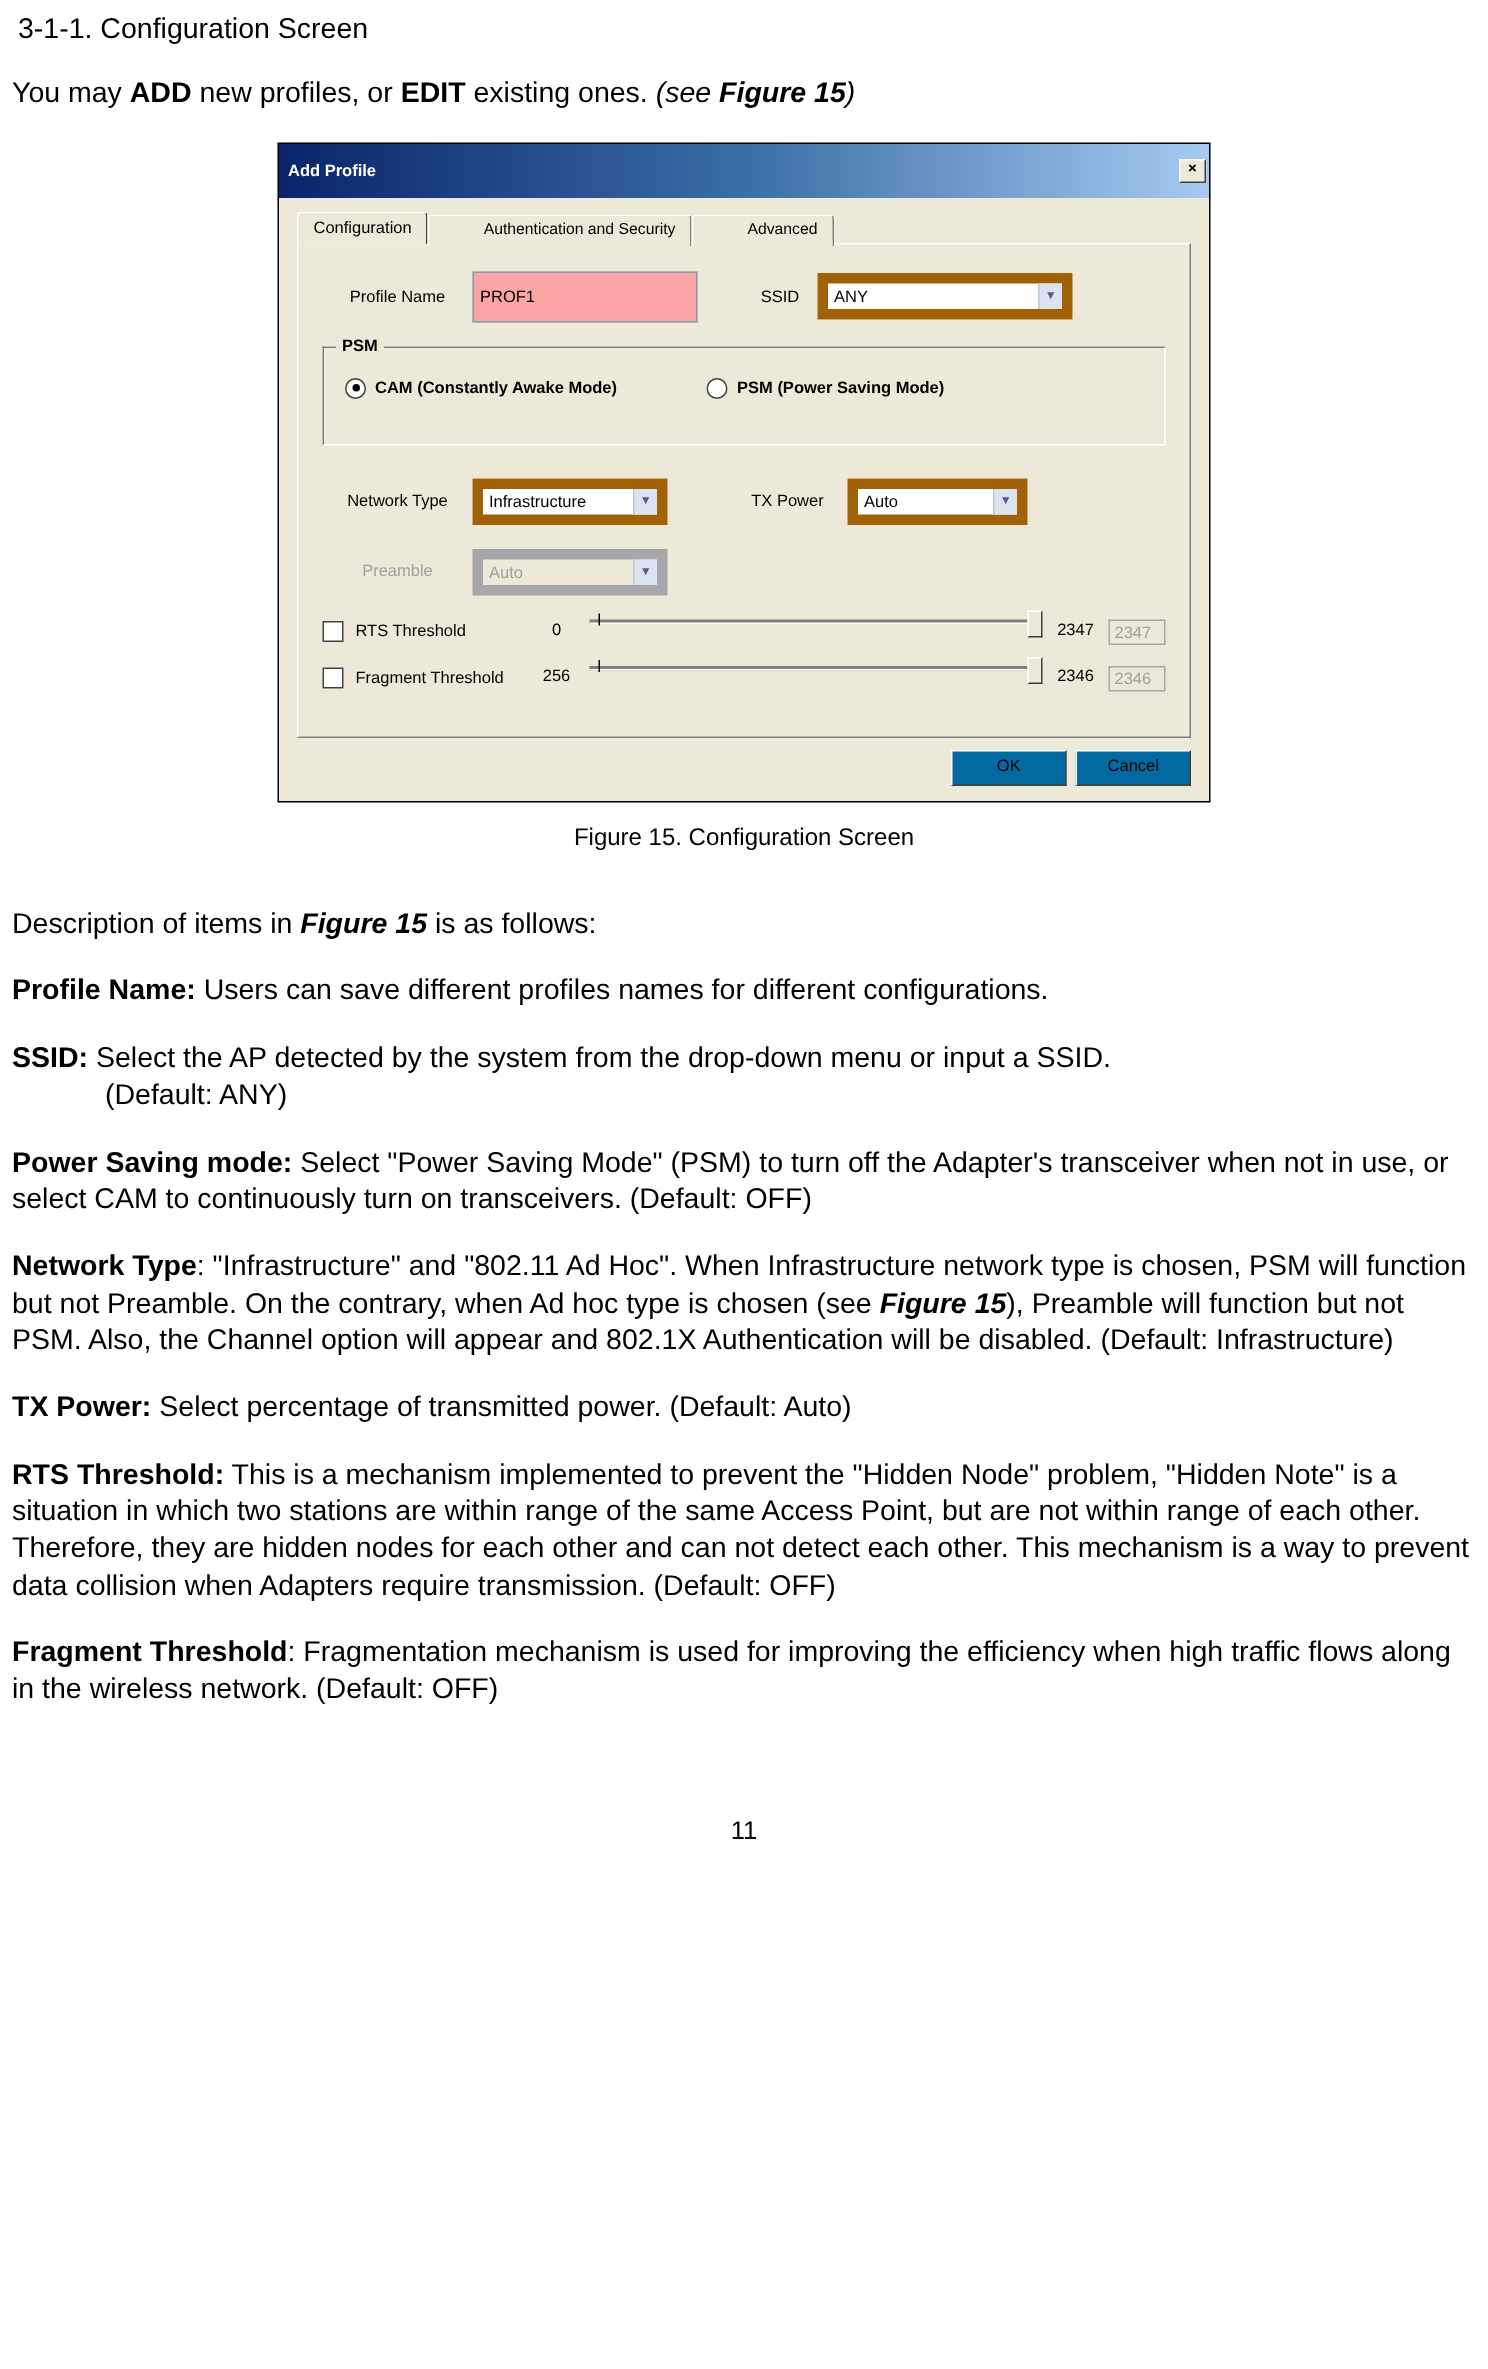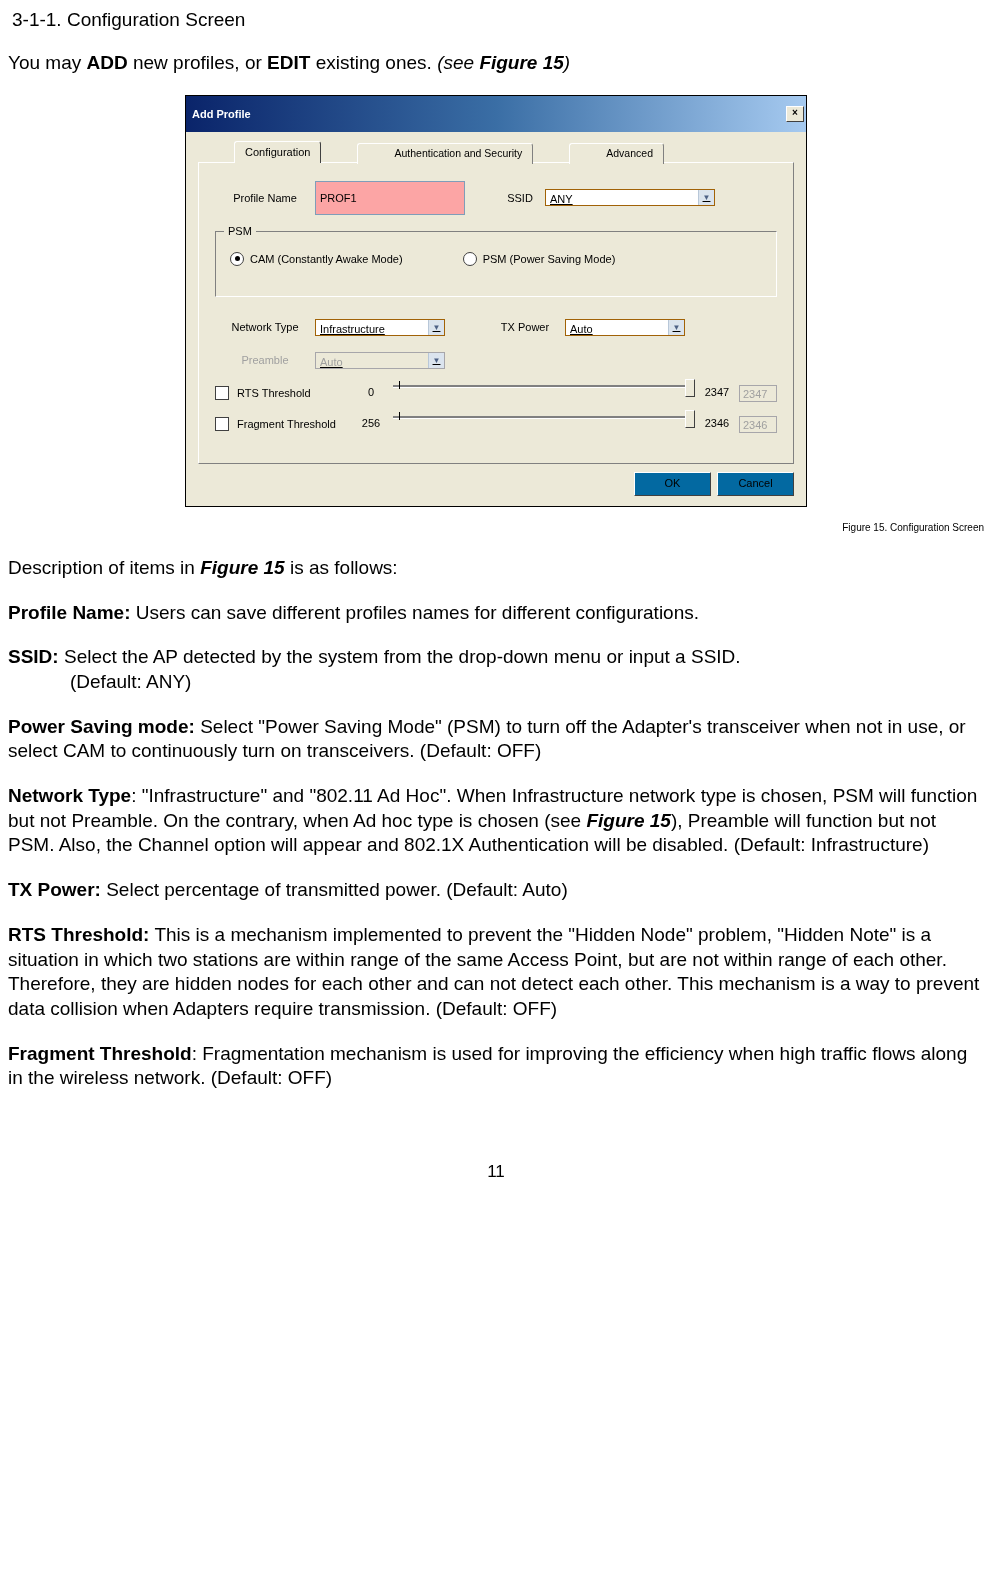--- a/index.html
+++ b/index.html
@@ -67,21 +67,20 @@
     z-index: 2;
   }
   .tab {
     padding: 3px 10px;
     border: 1px solid #888;
     border-bottom: none;
     background: #ece9d8;
     margin-right: 0px;
     border-radius: 3px 3px 0 0;
     position: relative;
-    margin-left: 36px;
   }
   .tab.active {
     background: #ece9d8;
     border-color: #fff #404040 #ece9d8 #fff;
     top: 1px;
     z-index: 3;
   }
   .tab.inactive {
     border-color: #fff #808080 #808080 #fff;
     color: #000;
@@ -110,26 +109,25 @@
   }
   .txt {
     height: 18px;
     border: 1px solid #7f9db9;
     background: #fca5a5;
     padding: 16px 4px;
     font-size: 11px;
     box-sizing: border-box;
   }
   .combo {
-    height: 17px;
-    display: flex;
-    border: 1px solid #a16207;
+    height: 31px;
+    display: flex;
+    border: 7px solid #a16207;
     background: #fff;
     box-sizing: border-box;
-    text-decoration: underline;
   }
   .combo span {
     flex: 1;
     padding: 2px 4px;
     font-size: 11px;
   }
   .combo .arrow {
     width: 15px;
     background: #dbe4ee;
     border-left: 1px solid #b8c7d8;
@@ -142,20 +140,21 @@
   .combo.disabled span { color: #a0a0a0; }
   .lbl.disabled { color: #a0a0a0; }
 
   .groupbox {
     border: 1px solid #fff;
     border-top-color: #808080;
     border-left-color: #808080;
     position: relative;
     padding: 20px 32px 30px 14px;
     margin: 6px 0 22px 0;
+    font-weight: bold;
   }
   .groupbox .legend {
     position: absolute;
     top: -8px; left: 8px;
     background: #ece9d8;
     padding: 0 4px;
     font-size: 11px;
   }
   .radio-row {
     display: flex;
@@ -213,23 +212,23 @@
     width: 75px; height: 22px;
     border: 1px solid #404040;
     border-top-color:#fff; border-left-color:#fff;
     background: #0369a1;
     font-size: 11px;
     text-align: center;
     line-height: 20px;
   }
 
   .caption {
-    text-align: right;
-    font-size: 10px;
-    margin: 0 0 22px 0;
+    text-align: center;
+    font-size: 16px;
+    margin: 0 0 35px 0;
   }
   .desc-line { margin: 0 0 20px 0; }
   .item-block { margin: 0 0 20px 0; }
   .indent-continue { padding-left: 62px; }
   .pagenum {
     text-align: center;
     font-size: 17px;
     margin-top: 70px;
   }
 </style>

